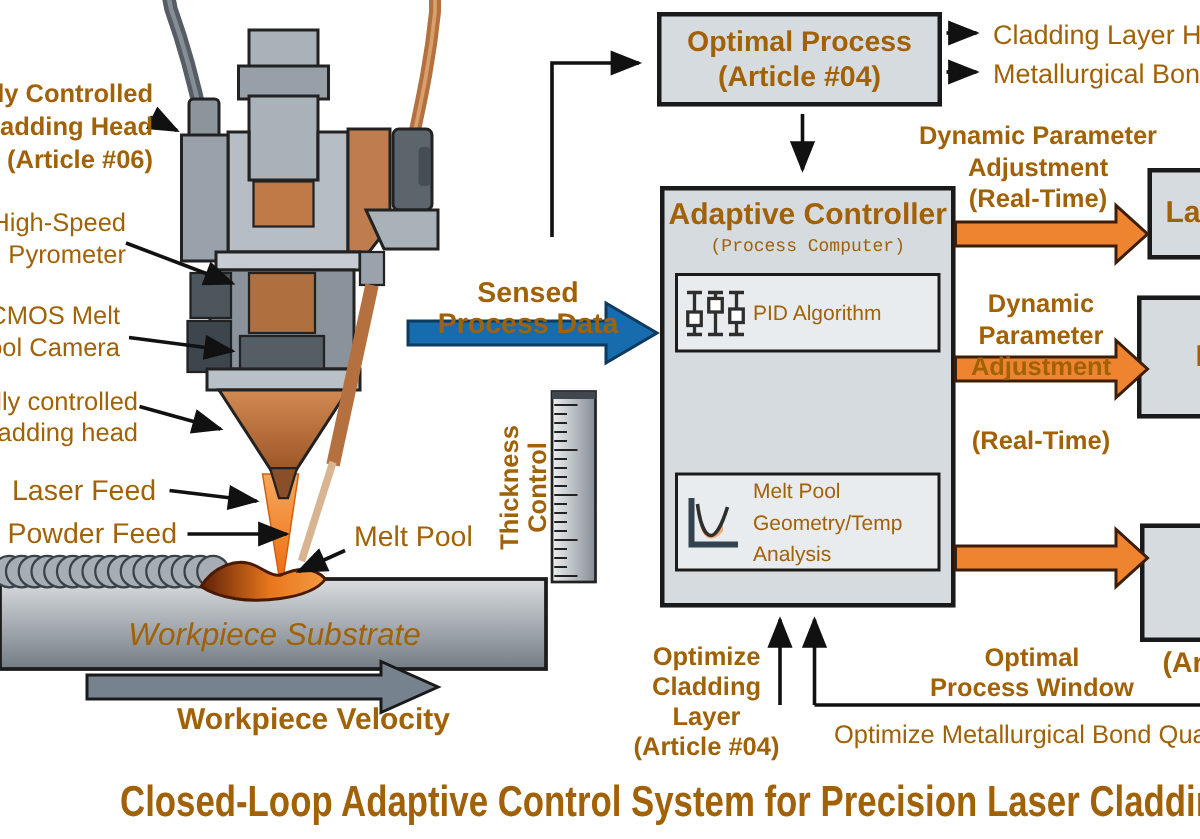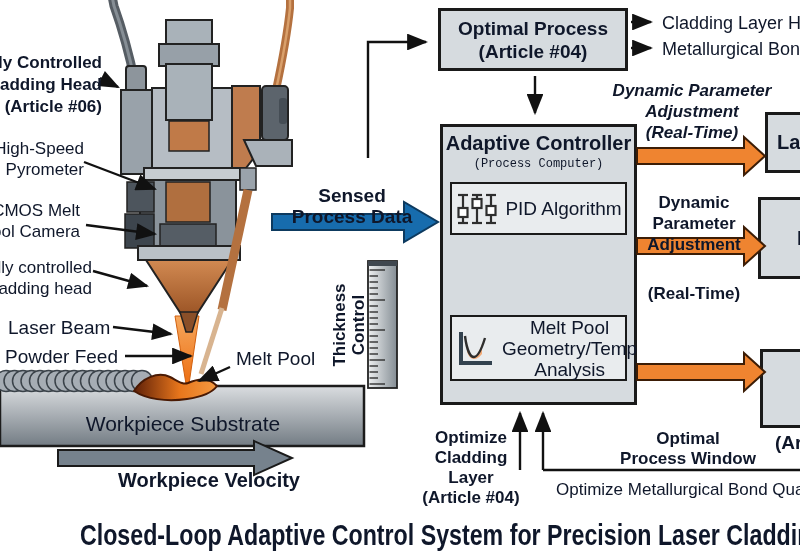--- a/index.html
+++ b/index.html
@@ -1,30 +1,30 @@
 <!DOCTYPE html>
 <html><head>
 <meta charset="utf-8">
 <style>
   html,body{margin:0;padding:0;background:#fff;}
   #stage{position:relative;width:800px;height:559px;overflow:hidden;background:#fff;
-         font-family:"Liberation Sans",sans-serif;color:#0f172a;}
+         font-family:"Liberation Sans",sans-serif;color:#a16207;}
   svg.overlay{position:absolute;left:0;top:0;pointer-events:none;z-index:3;}
   .lbl{position:absolute;white-space:pre-line;z-index:4;line-height:21px;font-size:17px;}
   .b{font-weight:bold;text-align:center;}
   .r{text-align:right;}
   .c{text-align:center;}
   .nw{white-space:nowrap;}
   .box{position:absolute;background:#d6dbdf;border:3px solid #1a1a1a;box-sizing:border-box;
        display:flex;flex-direction:column;justify-content:center;align-items:center;
        text-align:center;z-index:2;}
   .module{position:absolute;background:#e9ecee;border:2px solid #1a1a1a;box-sizing:border-box;
        display:flex;flex-direction:row;align-items:center;z-index:2;}
   .module .ic{width:50px;display:flex;justify-content:center;align-items:center;flex:0 0 50px;}
-  .module .mlabel{flex:1;text-align:center;font-size:19px;line-height:21px;white-space:pre-line;}
+  .module .mlabel{flex:1;text-align:left;font-size:14px;line-height:21px;white-space:pre-line;}
   .rbox{justify-content:center;align-items:flex-start;text-align:left;font-weight:bold;font-size:20px;}
   #title-bar{position:absolute;left:0;top:519px;width:800px;text-align:center;font-weight:bold;
        font-size:29px;white-space:nowrap;transform:scaleX(0.8);z-index:4;}
   #thickness-lbl{transform:rotate(-90deg);line-height:19px;}
 </style>
 </head>
 <body>
 
 <div id="stage">
 
@@ -208,35 +208,35 @@
 
   <div class="lbl b r" style="left:-98px;top:52px;width:200px;line-height:22px;">Digitally Controlled
 Cladding Head
 (Article #06)</div>
   <div class="lbl r" style="left:-116px;top:138px;width:200px;">High-Speed
 Pyrometer</div>
   <div class="lbl r" style="left:-120px;top:200px;width:200px;">CMOS Melt
 Pool Camera</div>
   <div class="lbl r" style="left:-108px;top:257px;width:200px;">Digitally controlled
 cladding head</div>
-  <div class="lbl" style="left:8px;top:317px;font-size:19px;">Laser Beam</div>
+  <div class="lbl" style="left:8px;top:317px;font-size:19px;">Laser Feed</div>
   <div class="lbl r nw" style="left:-132px;top:346px;width:250px;font-size:19px;">Metal Powder Feed</div>
   <div class="lbl" style="left:236px;top:348px;font-size:19px;">Melt Pool</div>
-  <div class="lbl c" style="left:2px;top:413px;width:362px;font-size:21px;">Workpiece Substrate</div>
+  <div class="lbl c" style="left:2px;top:413px;width:362px;font-size:21px;font-style:italic;">Workpiece Substrate</div>
   <div class="lbl b c" style="left:40px;top:470px;width:260px;font-size:20px;text-align:right;">Workpiece Velocity</div>
   <div class="lbl b c" id="thickness-lbl" style="left:284px;top:306px;width:130px;">Thickness
 Control</div>
 
   <div class="lbl b c" style="left:277px;top:165px;width:150px;font-size:19px;margin-top:20px;">Sensed
 Process Data</div>
 
   <div class="lbl nw" style="left:662px;top:13px;font-size:18px;">Cladding Layer Height</div>
   <div class="lbl nw" style="left:662px;top:39px;font-size:18px;">Metallurgical Bonding</div>
 
-  <div class="lbl b c" style="left:592px;top:80px;width:200px;font-style:italic;">Dynamic Parameter
+  <div class="lbl b c" style="left:592px;top:80px;width:200px;">Dynamic Parameter
 Adjustment
 (Real-Time)</div>
   <div class="lbl b c" style="left:604px;top:192px;width:180px;">Dynamic
 Parameter
 Adjustment</div>
   <div class="lbl b c" style="left:604px;top:283px;width:180px;">(Real-Time)</div>
 
   <div class="lbl b c" style="left:396px;top:428px;width:150px;line-height:20px;">Optimize
 Cladding
 Layer

